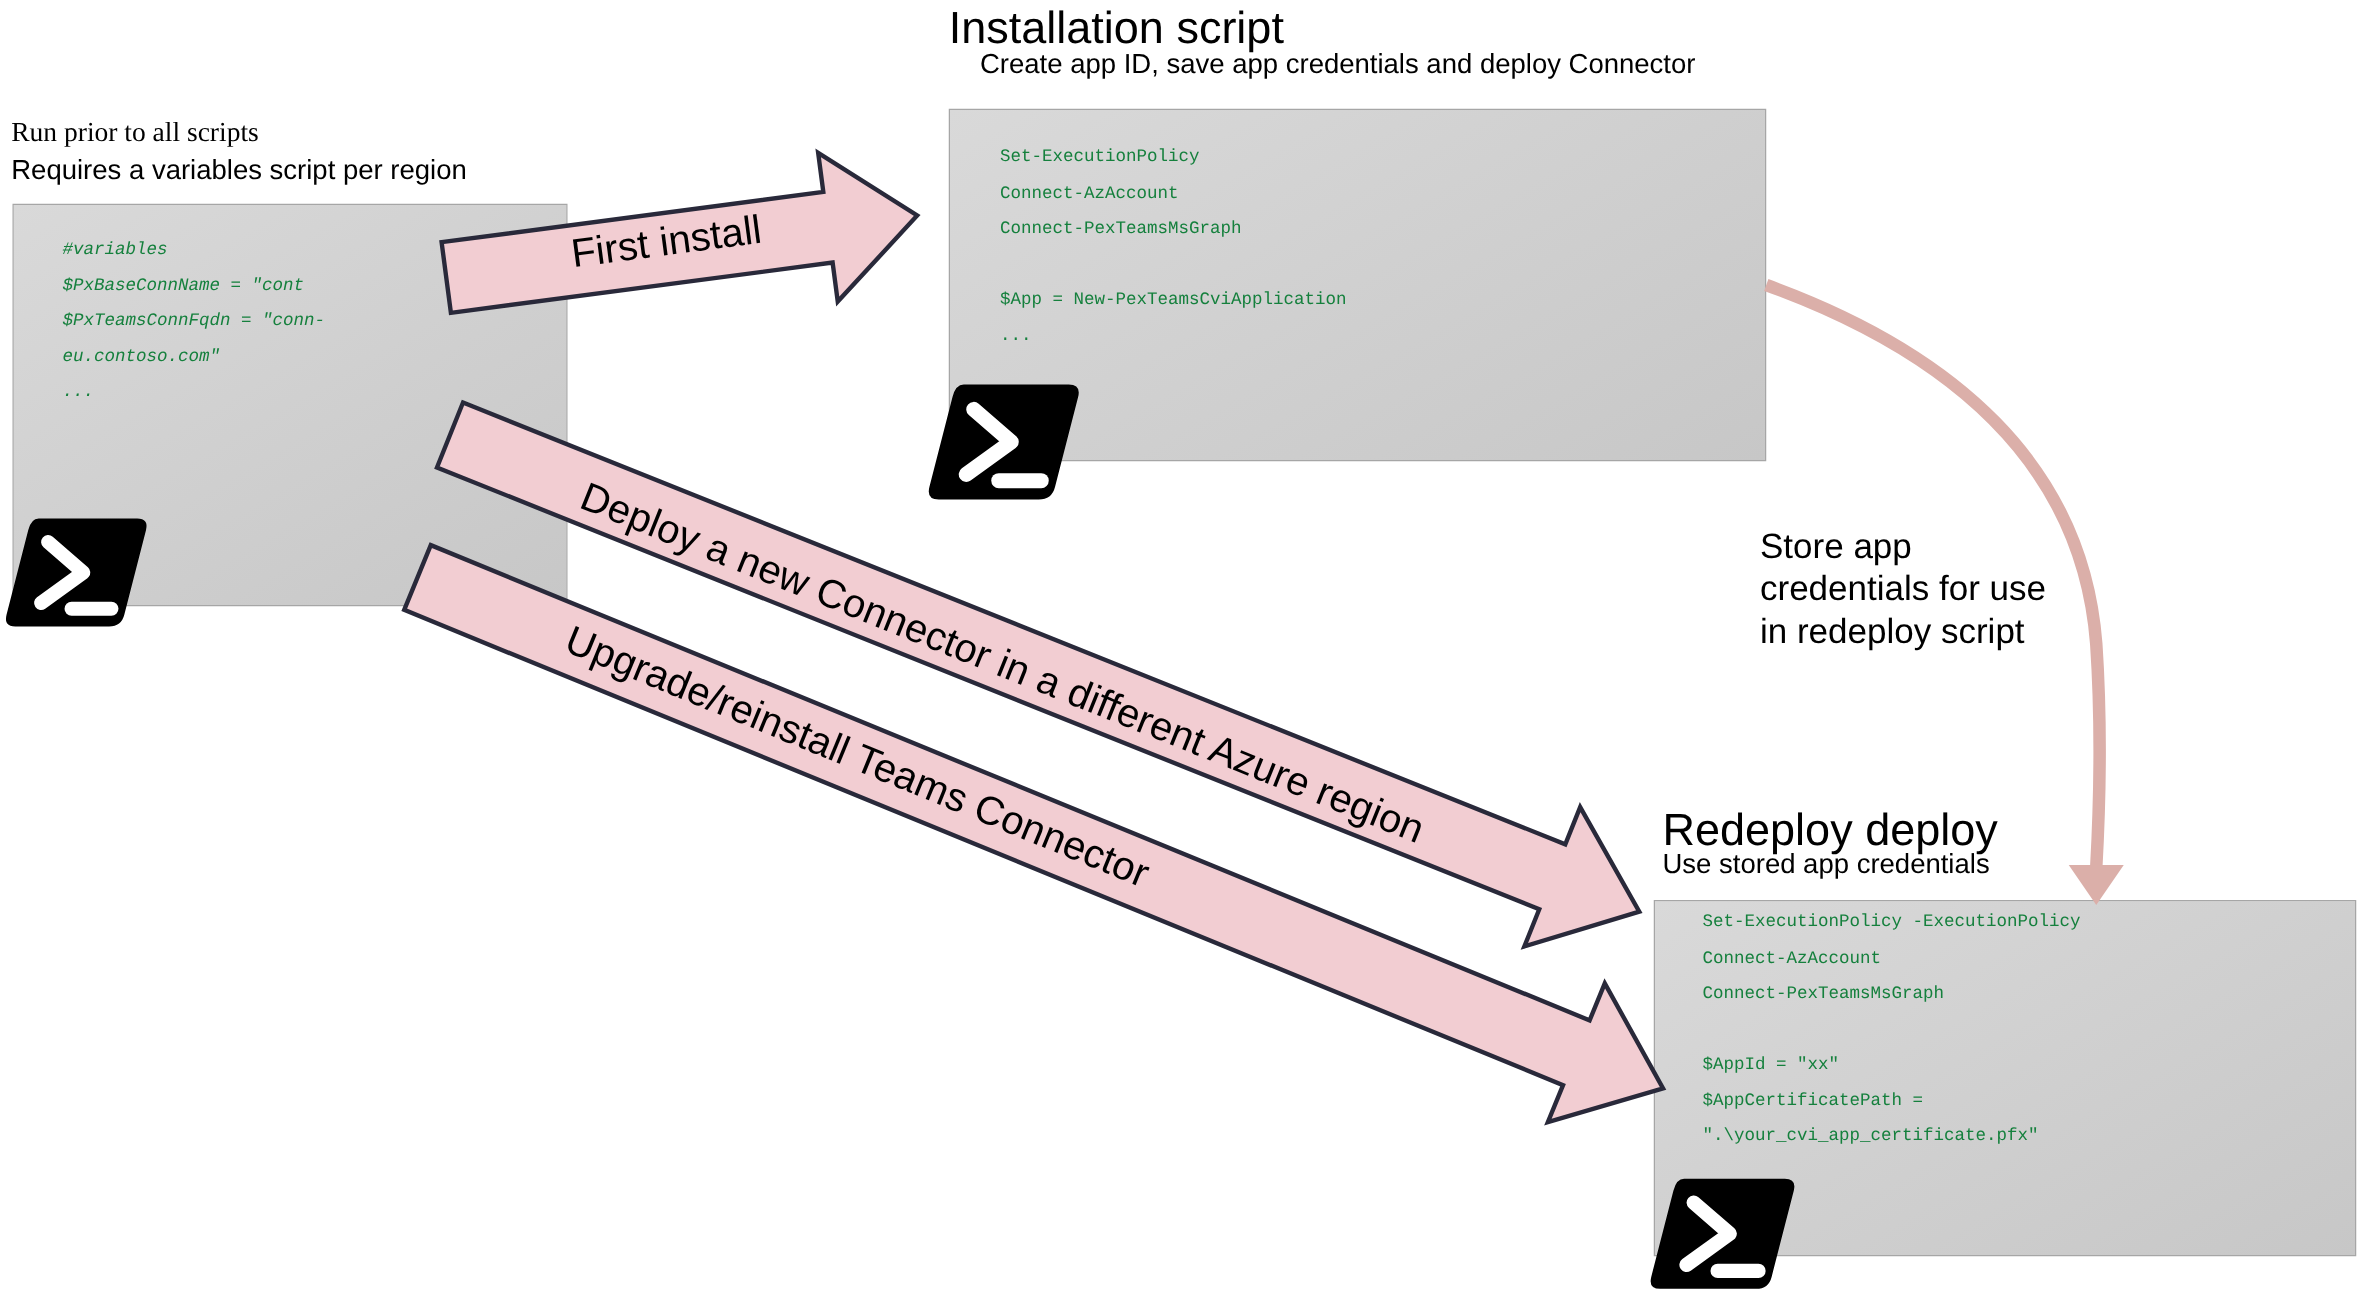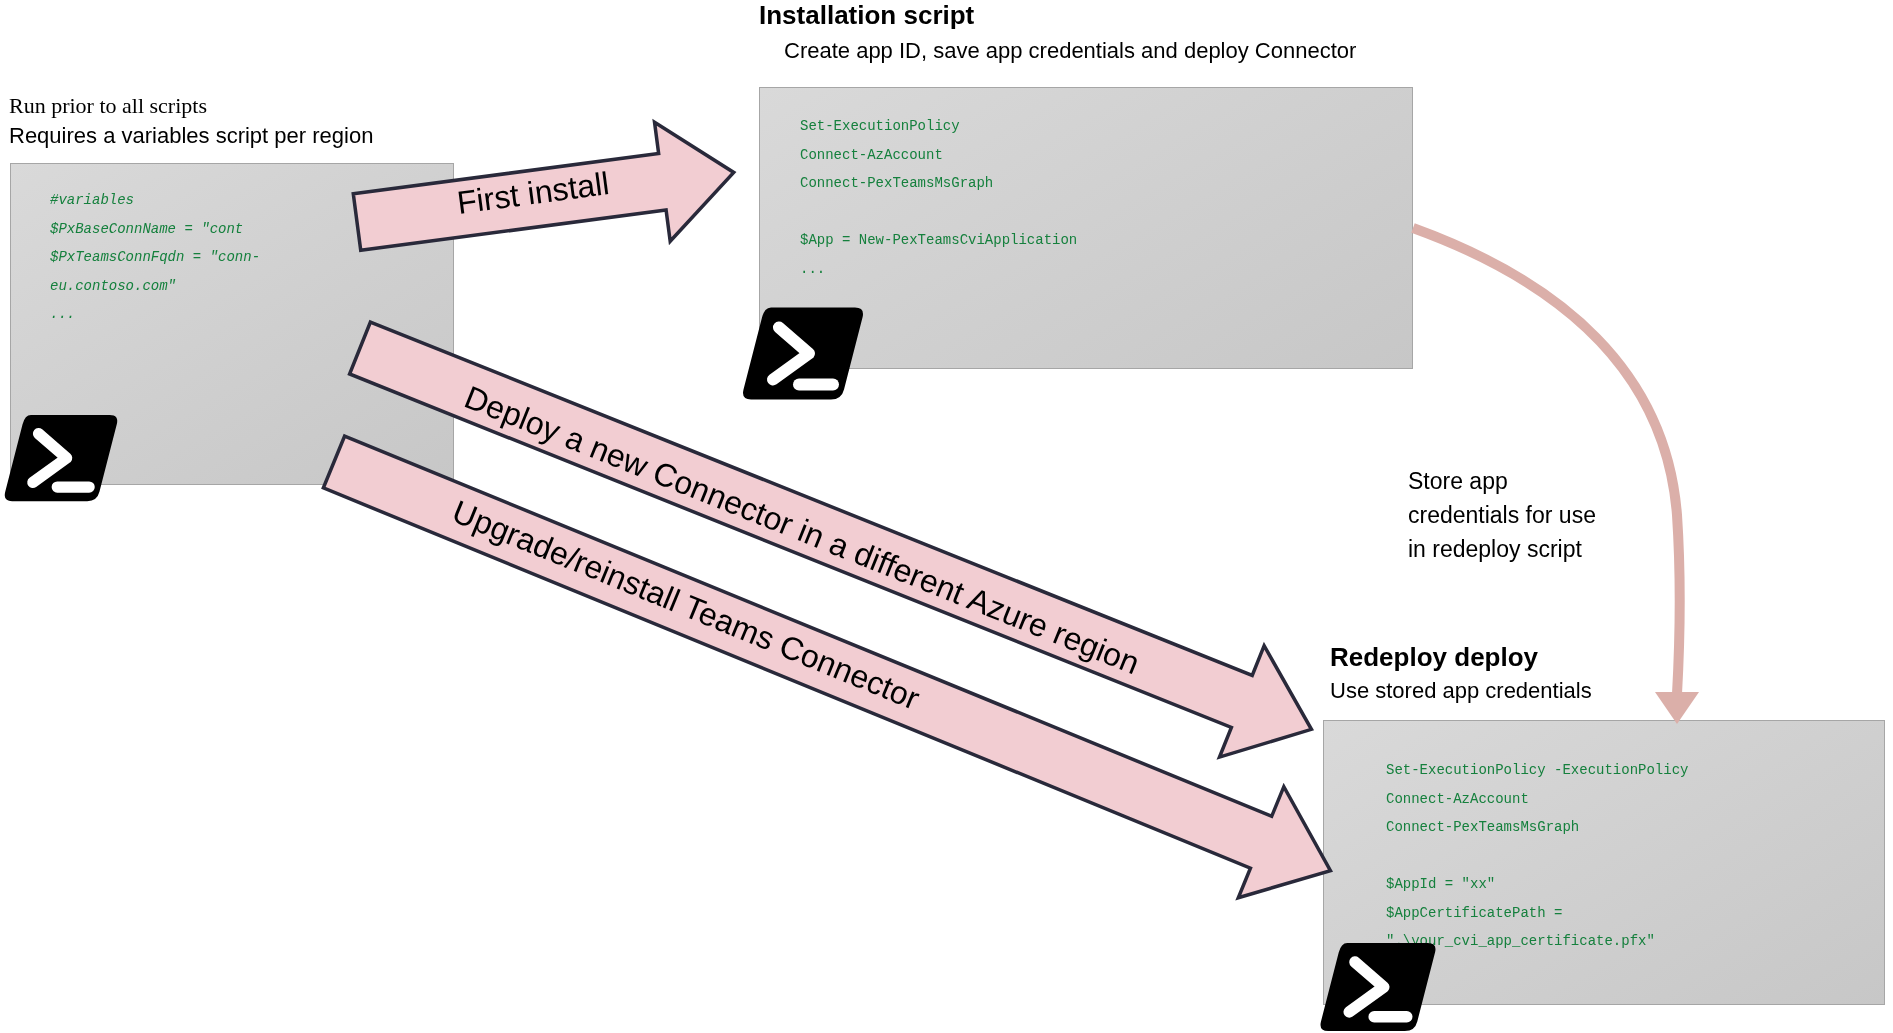--- a/index.html
+++ b/index.html
@@ -3,21 +3,21 @@
 <meta charset="utf-8">
 <style>
   html,body{margin:0;padding:0;background:#ffffff;}
   .canvas{
     position:relative;width:1893px;height:1033px;overflow:hidden;
     background:#ffffff;
     font-family:"Liberation Sans", sans-serif;
     color:#000;
   }
   .title{
-    position:absolute;font-size:26px;font-weight:bold;line-height:1.15;
+    position:absolute;font-size:36px;font-weight:normal;line-height:1.15;
     white-space:nowrap;z-index:5;
   }
   .subtitle{
     position:absolute;font-size:22px;line-height:1.25;white-space:nowrap;z-index:5;
   }
   .codebox{
     position:absolute;z-index:10;
     background:linear-gradient(150deg,#d9d9d9 0%,#cfcfcf 55%,#c7c7c7 100%);
     border:1.6px solid #a6a6a6;box-sizing:border-box;
   }
@@ -26,23 +26,22 @@
     font-family:"Liberation Mono", monospace;
     font-size:14px;line-height:28.5px;color:#15803d;white-space:pre;
   }
   .ps-icon{position:absolute;z-index:20;}
   .arrow-layer{position:absolute;left:0;top:0;z-index:30;pointer-events:none;}
   .arrow-label{
     position:absolute;z-index:40;font-size:32px;line-height:1;color:#000;
     text-align:center;white-space:nowrap;
   }
   .note{
-    position:absolute;z-index:6;font-size:23px;line-height:34px;
+    position:absolute;z-index:6;font-size:28px;line-height:34px;
     white-space:pre-line;
-    margin-top:44px;
   }
 </style>
 </head>
 <body>
 
 <div class="canvas">
 
   <div class="subtitle" style="left:9px;top:92px;font-family:Liberation Serif, serif;">Run prior to all scripts</div>
   <div class="subtitle" style="left:9px;top:122px;">Requires a variables script per region</div>
 
@@ -65,21 +64,21 @@
 
   <div class="codebox" style="left:759px;top:87px;width:654px;height:282px;"></div>
   <pre class="code" style="left:800px;top:112px;">Set-ExecutionPolicy
 Connect-AzAccount
 Connect-PexTeamsMsGraph
 
 $App = New-PexTeamsCviApplication
 ...</pre>
 
   <div class="codebox" style="left:1323px;top:720px;width:562px;height:285px;"></div>
-  <pre class="code" style="left:1362px;top:756px;margin-left:24px;">Set-ExecutionPolicy -ExecutionPolicy
+  <pre class="code" style="left:1362px;top:724px;">Set-ExecutionPolicy -ExecutionPolicy
 Connect-AzAccount
 Connect-PexTeamsMsGraph
 
 $AppId = "xx"
 $AppCertificatePath =
 ".\your_cvi_app_certificate.pfx"</pre>
 
   <svg class="ps-icon" style="left:2px;top:413px;" width="118" height="90" viewBox="0 0 124 96">
     <path d="M30 2 H114 Q124 2 121.5 12 L103 84 Q100.5 94 90 94 H10 Q0 94 2.5 84 L21 12 Q23.5 2 30 2 Z" fill="#000"></path>
     <polyline points="38,22 68,48 32,74" fill="none" stroke="#fff" stroke-width="12" stroke-linecap="round" stroke-linejoin="round"></polyline>

